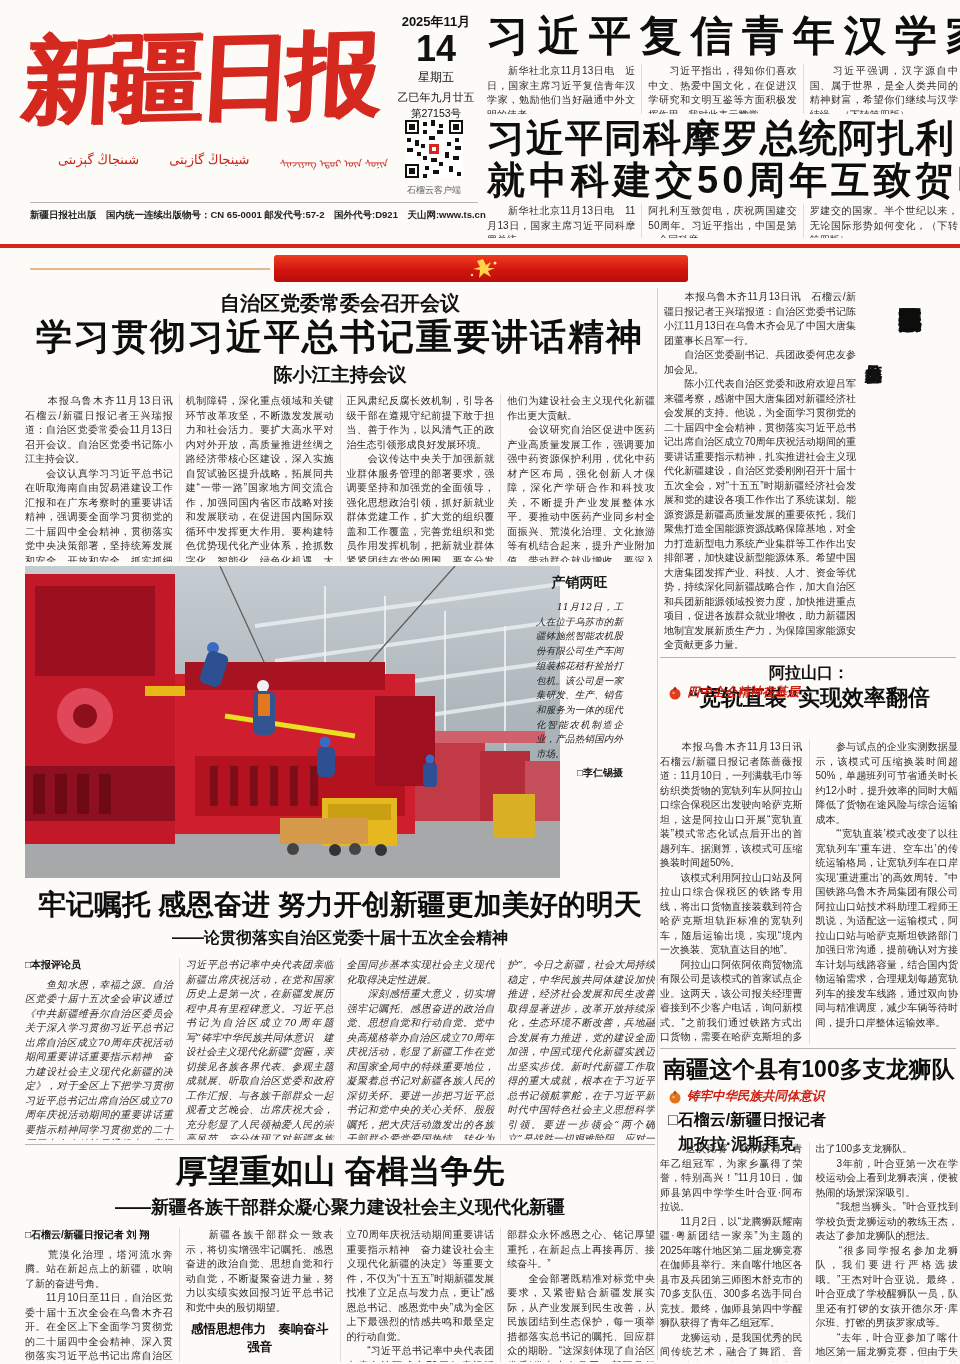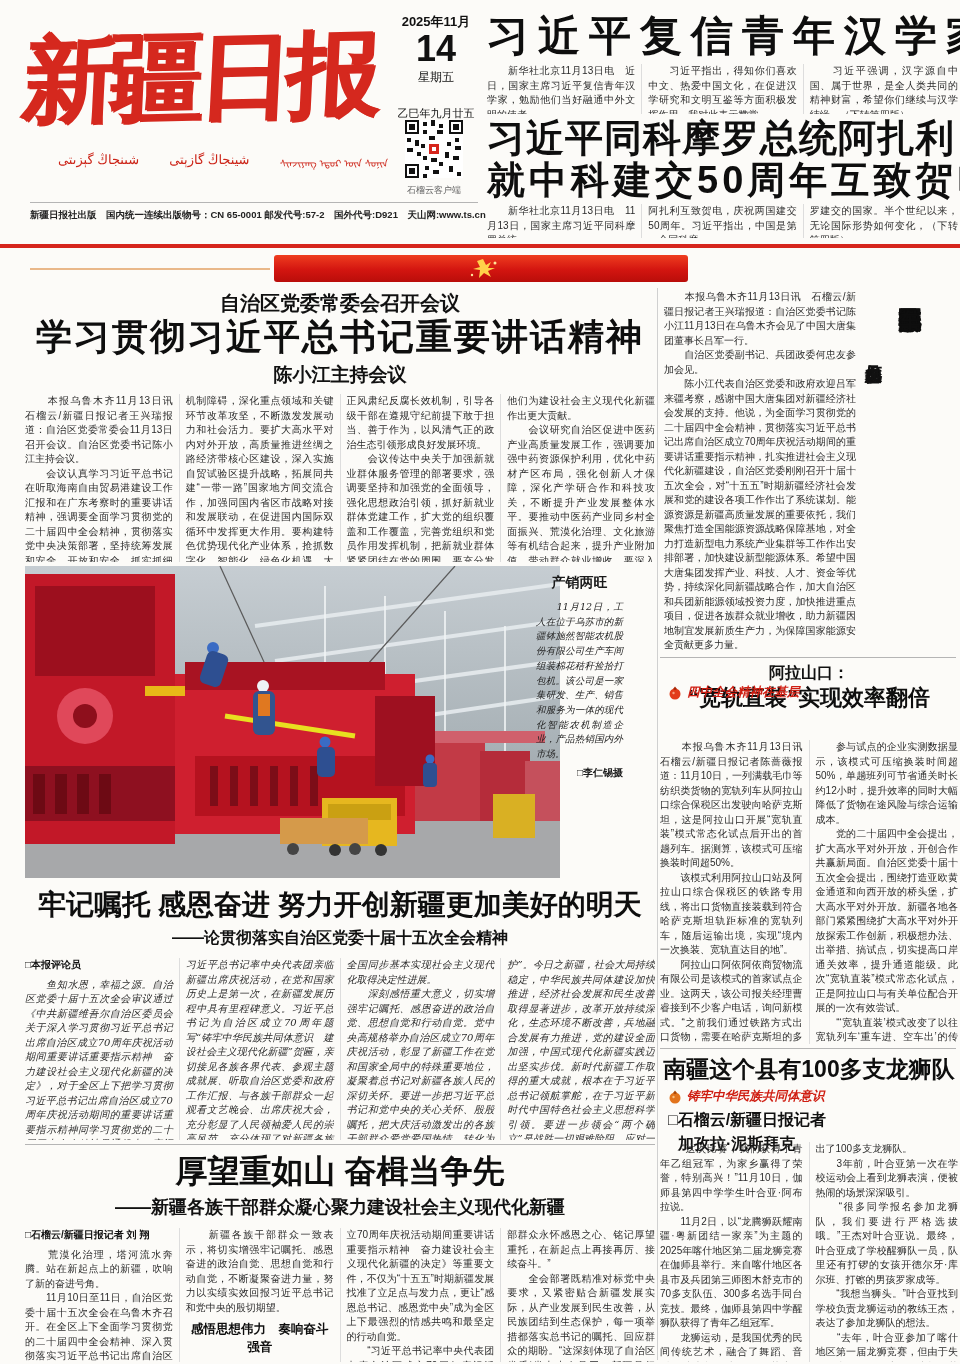--- a/index.html
+++ b/index.html
@@ -19,21 +19,21 @@
   .rule-v{background:#d0d0d0;width:1px;}
   .redrule{background:#d6251c;}
   .masthead-title{font-family:"DejaVu Serif",serif;font-weight:900;color:#d5281e;
       font-size:94px;line-height:140px;letter-spacing:-6px;transform:skewX(-4deg) rotate(-1.2deg);
       text-shadow:2px 1px 0 #d5281e;}
   .scripts{color:#cc2418;font-size:13px;display:flex;justify-content:space-between;}
   .dateblock{text-align:center;color:#111;}
   .dateblock .l1{font-size:13px;font-weight:bold;}
   .dateblock .l2{font-size:36px;font-weight:bold;line-height:1.02;}
   .dateblock .l3{font-size:12px;margin-top:1px;}
-  .dateblock .l4{font-size:11px;margin-top:20px;}
+  .dateblock .l4{font-size:11px;margin-top:4px;}
   .dateblock .l5,.dateblock .l6{font-size:10.5px;margin-top:2px;}
   .publine{font-size:9.5px;color:#222;white-space:nowrap;font-weight:bold;}
   .banner{background:linear-gradient(180deg,#ef3d1f 0%,#d31510 55%,#b90d0a 100%);
       border-radius:3px;color:#ffe27a;font-weight:bold;font-size:17px;letter-spacing:2px;
       display:flex;align-items:center;justify-content:center;}
   .tagrow{display:flex;align-items:center;gap:5px;font-weight:bold;font-style:italic;
       font-size:12.5px;color:#cf1e12;}
   .byline{font-weight:bold;font-size:10px;color:#111;margin-bottom:5px;}
   .vert{writing-mode:vertical-rl;text-orientation:upright;}
   .subhead-inline{font-weight:900;font-size:12.5px;text-align:center;font-style:normal;
@@ -195,21 +195,20 @@
   <span>四中全会精神在基层</span>
 </div>
 <div class="abs cols bodytxt" style="left:660px;top:740px;width:298px;height:304px;">
   <div class="bcol">
       <p class="para">　　本报乌鲁木齐11月13日讯　石榴云/新疆日报记者陈蔷薇报道：11月10日，一列满载毛巾等纺织类货物的宽轨列车从阿拉山口综合保税区出发驶向哈萨克斯坦，这是阿拉山口开展“宽轨直装”模式常态化试点后开出的首趟列车。据测算，该模式可压缩换装时间超50%。</p>
       <p class="para">　　该模式利用阿拉山口站及阿拉山口综合保税区的铁路专用线，将出口货物直接装载到符合哈萨克斯坦轨距标准的宽轨列车，随后运输出境，实现“境内一次换装、宽轨直达目的地”。</p>
       <p class="para">　　阿拉山口阿依阿依商贸物流有限公司是该模式的首家试点企业。这两天，该公司报关经理曹睿接到不少客户电话，询问新模式。“之前我们通过铁路方式出口货物，需要在哈萨克斯坦的多斯特克站进行换装，从国内的准轨列车换装成宽轨列车，然后再发往其他地方，受制于基础设施等条件的影响，多斯特克站通关效率远低于国内。”</p>
     </div>
   <div class="bcol">
       <p class="para">　　参与试点的企业实测数据显示，该模式可压缩换装时间超50%，单趟班列可节省通关时长约12小时，提升效率的同时大幅降低了货物在途风险与综合运输成本。</p>
-      <p class="para">　　党的二十届四中全会提出，扩大高水平对外开放，开创合作共赢新局面。自治区党委十届十五次全会提出，围绕打造亚欧黄金通道和向西开放的桥头堡，扩大高水平对外开放。新疆各地各部门紧紧围绕扩大高水平对外开放探索工作创新，积极想办法、出举措、搞试点，切实提高口岸通关效率，提升通道能级。此次“宽轨直装”模式常态化试点，正是阿拉山口与有关单位配合开展的一次有效尝试。</p>
       <p class="para">　　“‘宽轨直装’模式改变了以往宽轨列车‘重车进、空车出’的传统运输格局，让宽轨列车在口岸实现‘重进重出’的高效周转。”中国铁路乌鲁木齐局集团有限公司阿拉山口站技术科助理工程师王凯说，为适配这一运输模式，阿拉山口站与哈萨克斯坦铁路部门加强日常沟通，提前确认对方接车计划与线路容量，结合国内货物运输需求，合理规划每趟宽轨列车的接发车线路，通过双向协同与精准调度，减少车辆等待时间，提升口岸整体运输效率。</p>
     </div>
 </div>
 
 <div class="abs" style="left:25px;top:566px;width:535px;height:312px;">
   <svg width="535" height="312" viewBox="0 0 535 312">
     <defs>
       <linearGradient id="hall" x1="0" y1="0" x2="0" y2="1">
         <stop offset="0" stop-color="#c6cdd2"></stop>
           <stop offset="0.55" stop-color="#aab3b8"></stop>
@@ -379,17 +378,17 @@
 </div>
 <div class="abs cols bodytxt" style="left:660px;top:1142px;width:298px;height:220px;">
   <div class="bcol">
       <p class="para">　　“这次比赛，我们获得了青年乙组冠军，为家乡赢得了荣誉，特别高兴！”11月10日，伽师县第四中学学生叶合亚·阿布拉说。</p>
       <p class="para">　　11月2日，以“龙腾狮跃耀南疆·粤新团结一家亲”为主题的2025年喀什地区第二届龙狮竞赛在伽师县举行。来自喀什地区各县市及兵团第三师图木舒克市的70多支队伍、300多名选手同台竞技。最终，伽师县第四中学醒狮队获得了青年乙组冠军。</p>
       <p class="para">　　龙狮运动，是我国优秀的民间传统艺术，融合了舞蹈、音乐、武术等元素，凡有节庆活动，必有龙狮助兴。2018年，在广东省对口支援新疆工作前方指挥部牵线搭桥下，龙狮运动这一兴盛于祖国南方的文化瑰宝来到喀什，仅在伽师县就培养</p>
     </div>
   <div class="bcol">
       <p class="para">出了100多支龙狮队。</p>
       <p class="para">　　3年前，叶合亚第一次在学校运动会上看到龙狮表演，便被热闹的场景深深吸引。</p>
+      <p class="para">　　“我想当狮头。”叶合亚找到学校负责龙狮运动的教练王杰，表达了参加龙狮队的想法。</p>
       <p class="para">　　“很多同学报名参加龙狮队，我们要进行严格选拔哦。”王杰对叶合亚说。最终，叶合亚成了学校醒狮队一员，队里还有打锣的女孩开德尔牙·库尔班、打镲的男孩罗家成等。</p>
-      <p class="para">　　“我想当狮头。”叶合亚找到学校负责龙狮运动的教练王杰，表达了参加龙狮队的想法。</p>
       <p class="para">　　“去年，叶合亚参加了喀什地区第一届龙狮竞赛，但由于失误没拿到名次，这次他也算圆梦了。”王杰说，学校醒狮队有40多名学生，他们都很热爱这项运动。</p>
     </div>
 </div>
 
 </body></html>

